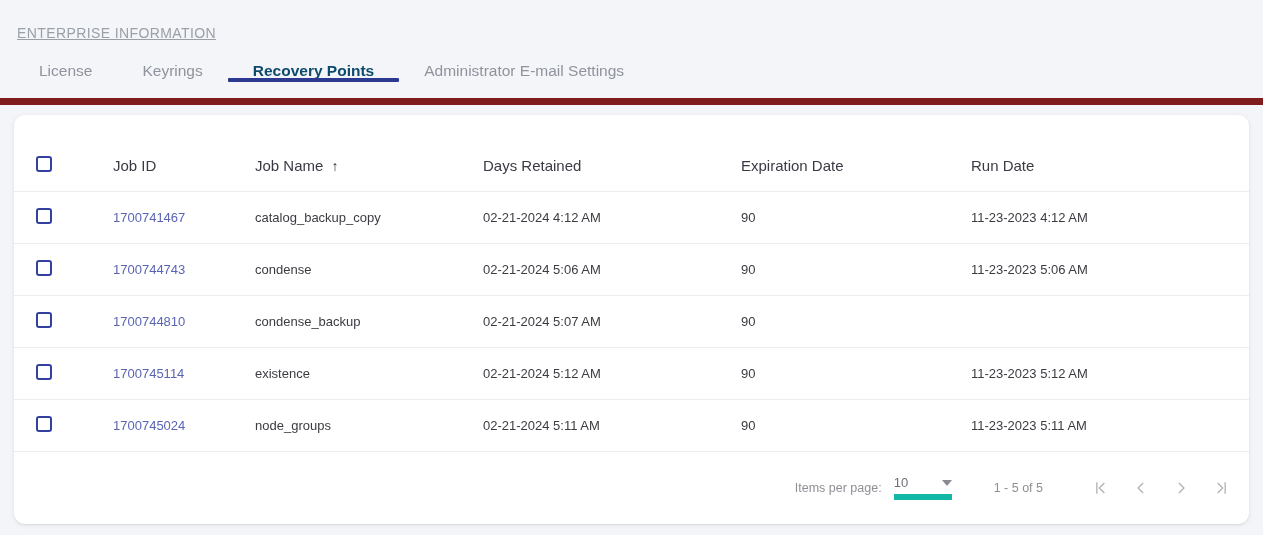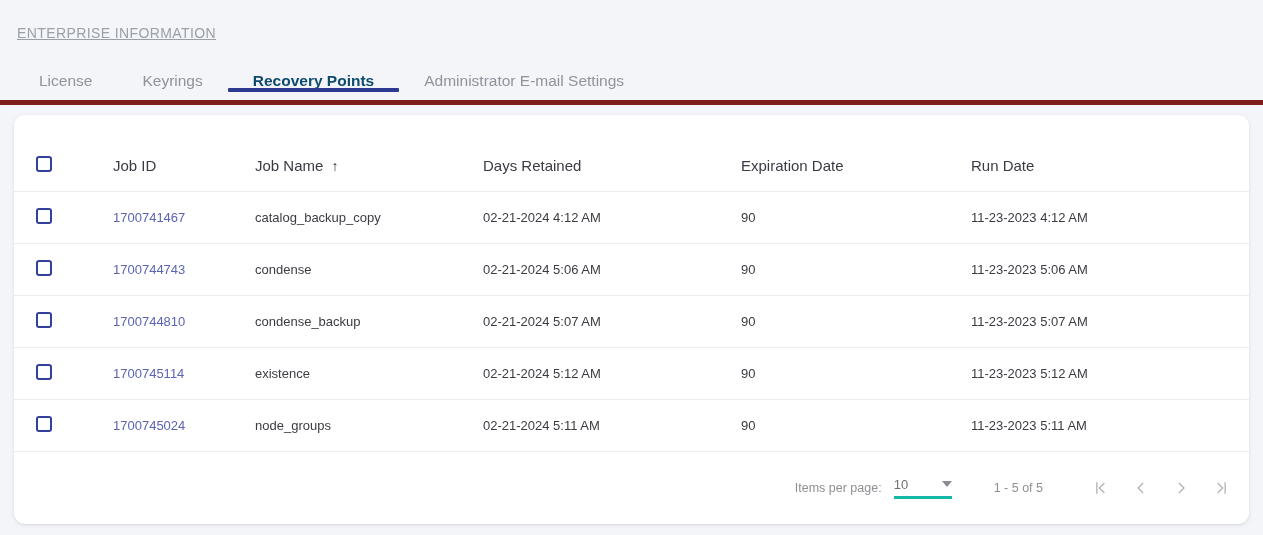--- a/index.html
+++ b/index.html
@@ -24,24 +24,24 @@
     padding:25px 0 0 17px;
     font-size:14px;
     letter-spacing:.4px;
     color:#9aa0a8;
     font-weight:400;
     text-decoration:underline;
   }
   .tabbar{
     margin-top:21px;
     display:flex;
-    align-items:center;
+    align-items:flex-start;
     padding-left:14px;
     height:43px;
-    border-bottom:5px solid #7f1d1d;
+    border-bottom:7px solid #7f1d1d;
   }
   .tab{
     padding:0 25px;
     display:flex;
     align-items:center;
     font-size:15.5px;
     color:#8e939c;
     position:relative;
     cursor:pointer;
     white-space:nowrap;
@@ -113,21 +113,21 @@
     padding-right:16px;
     color:#8f8f95;
     font-size:12.5px;
   }
   .ipp-label{margin-right:12px;}
   .ipp-select{
     display:inline-flex;
     align-items:center;
     justify-content:space-between;
     width:58px;
-    border-bottom:3px solid #14b8a6;
+    border-bottom:6px solid #14b8a6;
     padding-bottom:4px;
     cursor:pointer;
     margin-right:42px;
   }
   .ipp-value{font-size:13px;color:#6f6f75;}
   .dropdown-arrow{
     width:0;height:0;
     border-left:5px solid transparent;
     border-right:5px solid transparent;
     border-top:6px solid #8b8b91;
@@ -209,21 +209,20 @@
     <div>90</div>
     <div>11-23-2023 5:06 AM</div>
   </div>
 
   <div class="grid-row data-row">
     <div class="cell-checkbox"><span class="checkbox"></span></div>
     <div><a class="job-link">1700744810</a></div>
     <div>condense_backup</div>
     <div>02-21-2024 5:07 AM</div>
     <div>90</div>
-    <div>11-23-2023 5:07 AM</div>
   </div>
 
   <div class="grid-row data-row">
     <div class="cell-checkbox"><span class="checkbox"></span></div>
     <div><a class="job-link">1700745114</a></div>
     <div>existence</div>
     <div>02-21-2024 5:12 AM</div>
     <div>90</div>
     <div>11-23-2023 5:12 AM</div>
   </div>

